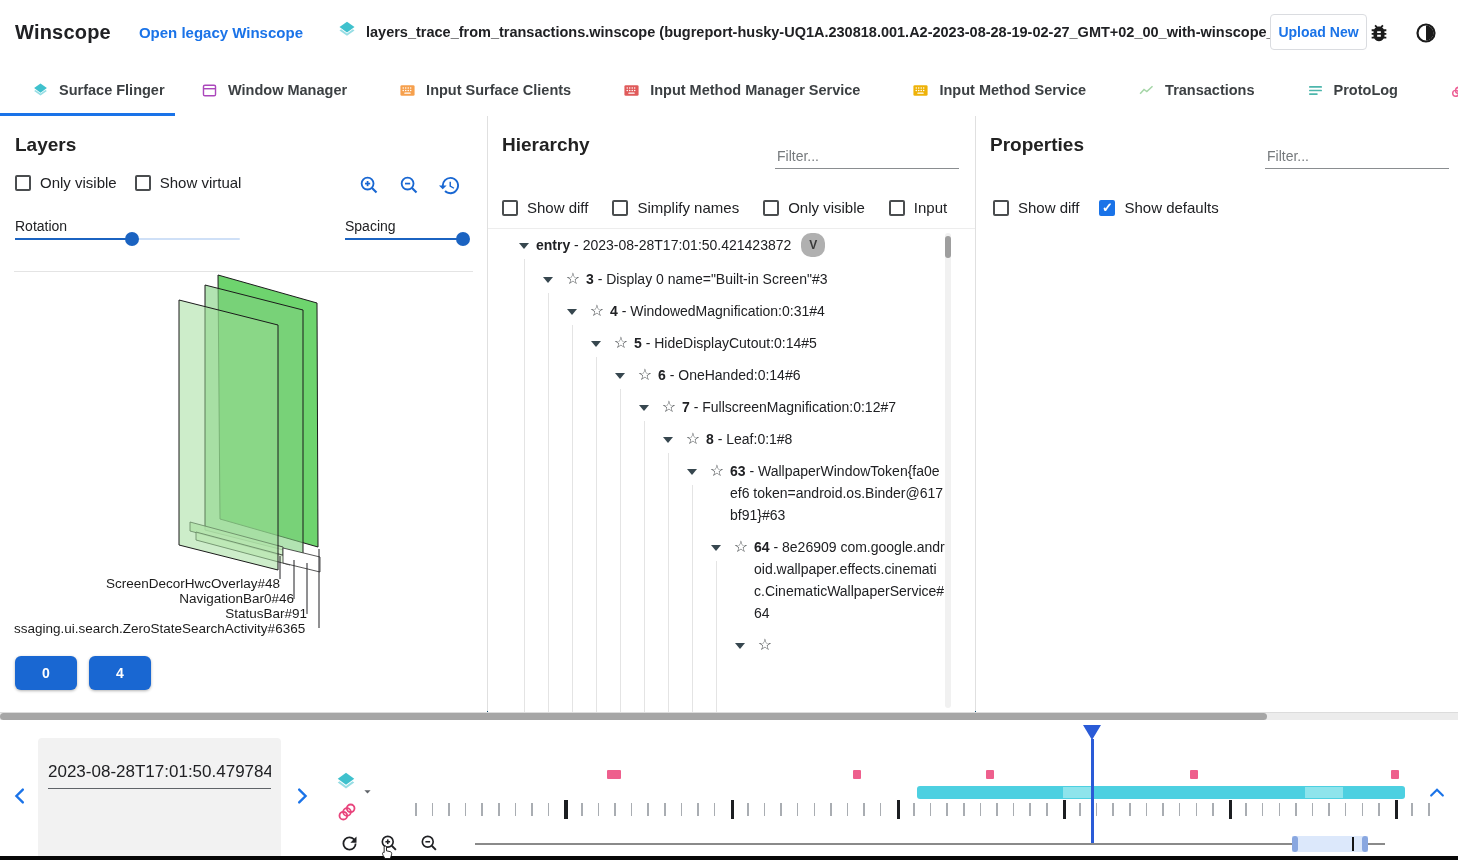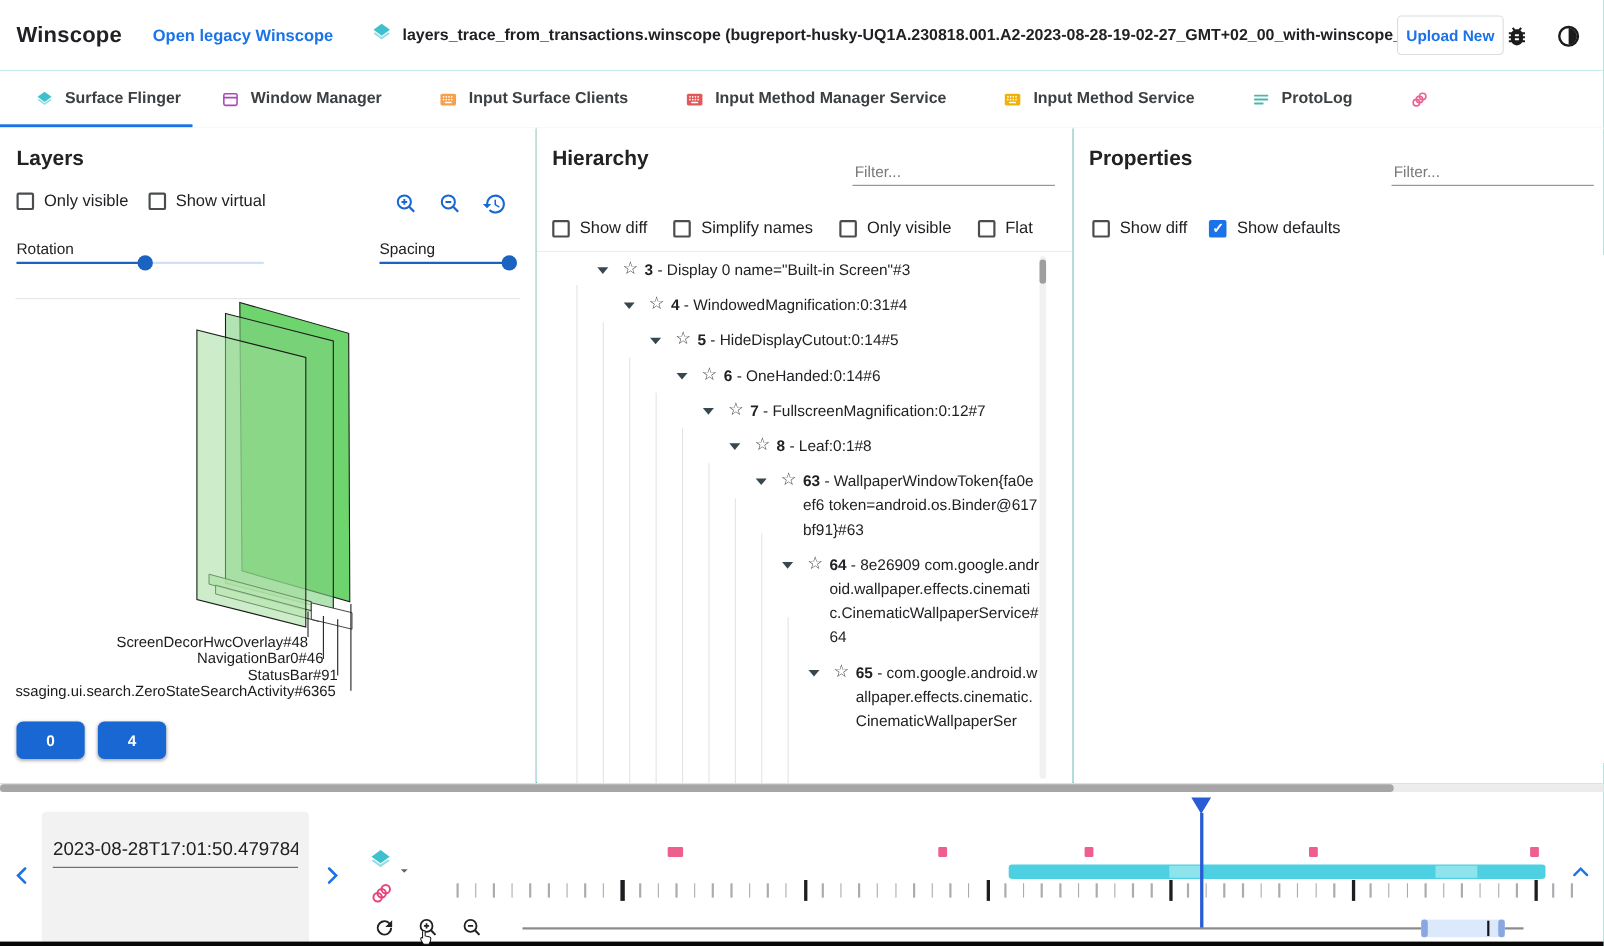--- a/index.html
+++ b/index.html
@@ -1,16 +1,16 @@
 <!DOCTYPE html>
 <html><head>
 <meta charset="utf-8">
 <style>
   html,body{margin:0;padding:0;background:#fff}
-  .app{position:relative;width:1458px;height:860px;overflow:hidden;background:#14b8a6;
+  .app{position:relative;width:1458px;height:860px;overflow:hidden;background:#0c4a6e;
        font-family:"Liberation Sans",sans-serif;color:#202124}
   .abs{position:absolute}
   
   .topbar{position:absolute;left:0;top:0;width:1458px;height:64px;background:#fff;display:flex;align-items:center}
   .brand{font-size:20px;font-weight:bold;margin-left:15px;letter-spacing:.2px}
   .legacy{font-size:15px;font-weight:bold;color:#1a73e8;margin-left:28px;text-decoration:none;cursor:pointer}
   .filewrap{display:flex;align-items:center;margin-left:34px;max-width:950px;overflow:hidden;white-space:nowrap}
   .filewrap .ficon{margin-right:9px;flex:0 0 auto}
   .filetext{font-size:14.5px;font-weight:bold;color:#202124;overflow:hidden;text-overflow:clip}
   .uploadbtn{position:absolute;left:1270px;top:14px;width:97px;height:36px;background:#fff;border:1px solid #dadce0;
@@ -166,20 +166,26 @@
               <circle cx="9.5" cy="12" r="1.1"></circle>
               <circle cx="13" cy="12" r="1.1"></circle>
               <circle cx="16.5" cy="12" r="1.1"></circle>
               <rect x="7.5" y="14.8" width="9" height="1.9" rx=".6"></rect>
             </g>
           </svg></span>
         <span>Input Method Service</span>
       </div>
       <div class="tab">
         <span class="ticon"><svg width="17" height="17" viewBox="0 0 24 24">
+            <path d="M3 16.5l5.5-6 4 3L20.5 6" stroke="#a5d6a7" stroke-width="2.2" fill="none"></path>
+          </svg></span>
+        <span>Transactions</span>
+      </div>
+      <div class="tab">
+        <span class="ticon"><svg width="17" height="17" viewBox="0 0 24 24">
             <g stroke="#4db6ac" stroke-width="2.4" stroke-linecap="round">
               <line x1="4" y1="7" x2="20" y2="7"></line>
               <line x1="4" y1="12" x2="20" y2="12"></line>
               <line x1="4" y1="17" x2="14" y2="17"></line>
             </g>
           </svg></span>
         <span>ProtoLog</span>
       </div>
       <div class="tab">
         <span class="ticon"><svg width="17" height="17" viewBox="0 0 24 24">
@@ -266,24 +272,30 @@
         <span class="cb" style="margin-right: 24px;">
           <span class="cbbox"></span>
           <span class="cblabel">Simplify names</span>
         </span>
         <span class="cb" style="margin-right: 24px;">
           <span class="cbbox"></span>
           <span class="cblabel">Only visible</span>
         </span>
         <span class="cb" style="margin-right: 24px;">
           <span class="cbbox"></span>
-          <span class="cblabel">Flat</span>
+          <span class="cblabel">Input</span>
         </span>
       </div>
     <div class="tree" id="tree">
+        <div class="trow" style="padding-left: 24px;">
+          <span class="tarrow">
+            <i></i>
+          </span>
+          <span class="tlabel"><b>entry</b> - 2023-08-28T17:01:50.421423872<span class="chip">V</span></span>
+        </div>
         <div class="trow" style="padding-left: 48px;">
           <span class="tarrow">
             <i></i>
           </span>
           <span class="tstar">☆</span>
           <span class="tlabel"><b>3</b> - Display 0 name="Built-in Screen"#3</span>
         </div>
         <div class="trow" style="padding-left: 72px;">
           <span class="tarrow">
             <i></i>
@@ -331,21 +343,20 @@
             <i></i>
           </span>
           <span class="tstar">☆</span>
           <span class="tlabel"><b>64</b> - 8e26909 com.google.android.wallpaper.effects.cinematic.CinematicWallpaperService#64</span>
         </div>
         <div class="trow" style="padding-left: 240px;">
           <span class="tarrow">
             <i></i>
           </span>
           <span class="tstar">☆</span>
-          <span class="tlabel"><b>65</b> - com.google.android.wallpaper.effects.cinematic.CinematicWallpaperSer</span>
         </div>
         <div class="guide" style="left: 36px; top: 30px; height: 453px;"></div>
         <div class="guide" style="left: 60px; top: 64px; height: 419px;"></div>
         <div class="guide" style="left: 84px; top: 96px; height: 387px;"></div>
         <div class="guide" style="left: 108px; top: 128px; height: 355px;"></div>
         <div class="guide" style="left: 132px; top: 160px; height: 323px;"></div>
         <div class="guide" style="left: 156px; top: 192px; height: 291px;"></div>
         <div class="guide" style="left: 180px; top: 224px; height: 259px;"></div>
         <div class="guide" style="left: 204px; top: 256px; height: 227px;"></div>
         <div class="guide" style="left: 228px; top: 332px; height: 151px;"></div>

